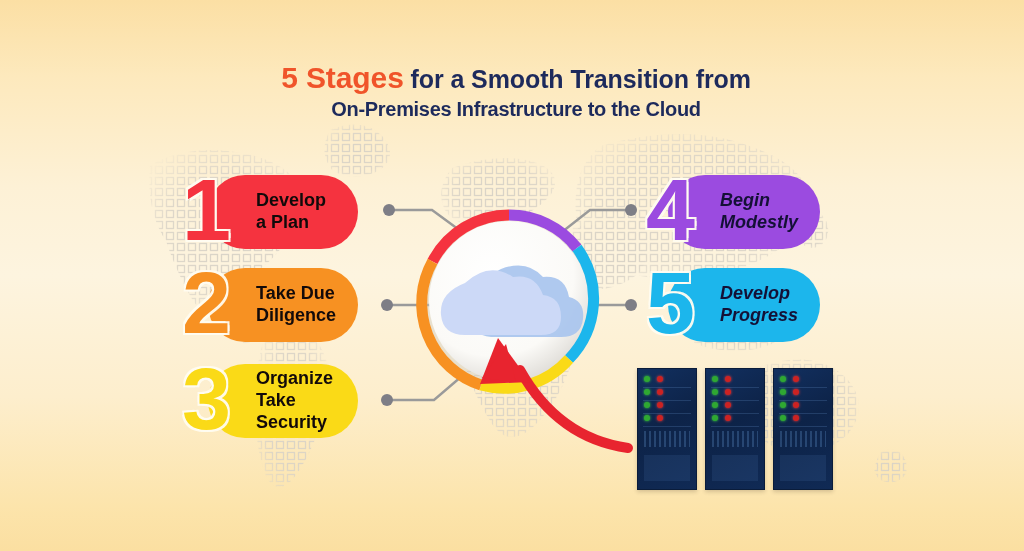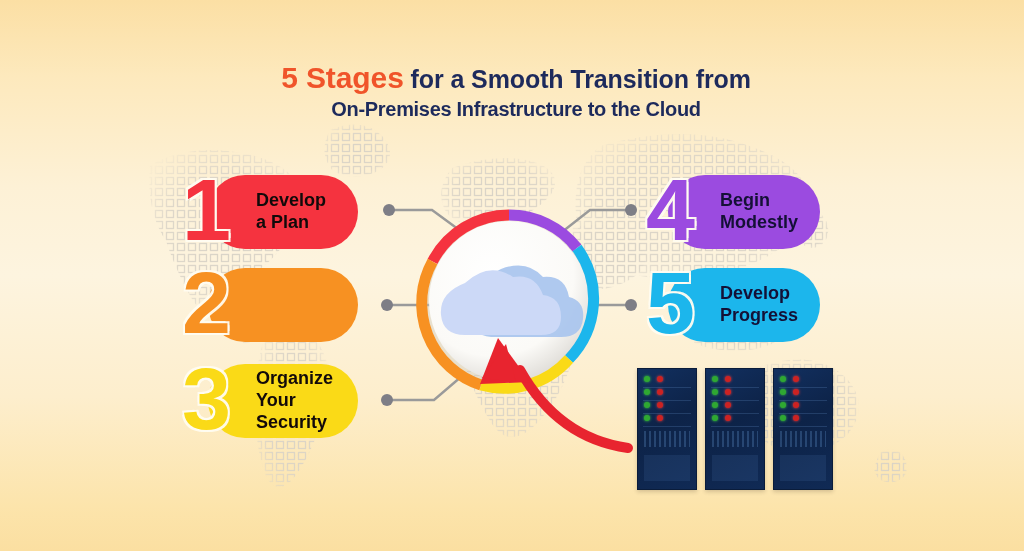--- a/index.html
+++ b/index.html
@@ -100,21 +100,21 @@
 
   .badge-label {
     position: relative;
     font-size: 18px;
     font-weight: bold;
     line-height: 1.22;
     white-space: pre-line;
     z-index: 3;
   }
   .badge.left  .badge-label { color: #120a0a; }
-  .badge.right .badge-label { color: #141036; }
+  .badge.right .badge-label { color: #141036; font-style: italic; }
 
   
   .hub {
     position: absolute;
     left: 409px;
     top: 203px;
     width: 200px;
     height: 200px;
   }
   .hub svg { display: block; }
@@ -283,26 +283,28 @@
   </div>
 
   <div class="badge left" style="top:175px; background:#f5333f;">
     <span class="badge-num" style="color:#f5333f;">1</span>
     <span class="badge-label">Develop
 a Plan</span>
   </div>
 
   <div class="badge left" style="top:268px; background:#f79122;">
     <span class="badge-num" style="color:#f79122;">2</span>
+    <span class="badge-label">Take Due
+Diligence</span>
   </div>
 
   <div class="badge left" style="top:364px; background:#fada17;">
     <span class="badge-num" style="color:#fada17;">3</span>
     <span class="badge-label">Organize
-Your
+Take
 Security</span>
   </div>
 
   <div class="badge right" style="top:175px; background:#9b4be0;">
     <span class="badge-num" style="color:#9b4be0;">4</span>
     <span class="badge-label">Begin
 Modestly</span>
   </div>
 
   <div class="badge right" style="top:268px; background:#1cb6ec;">

